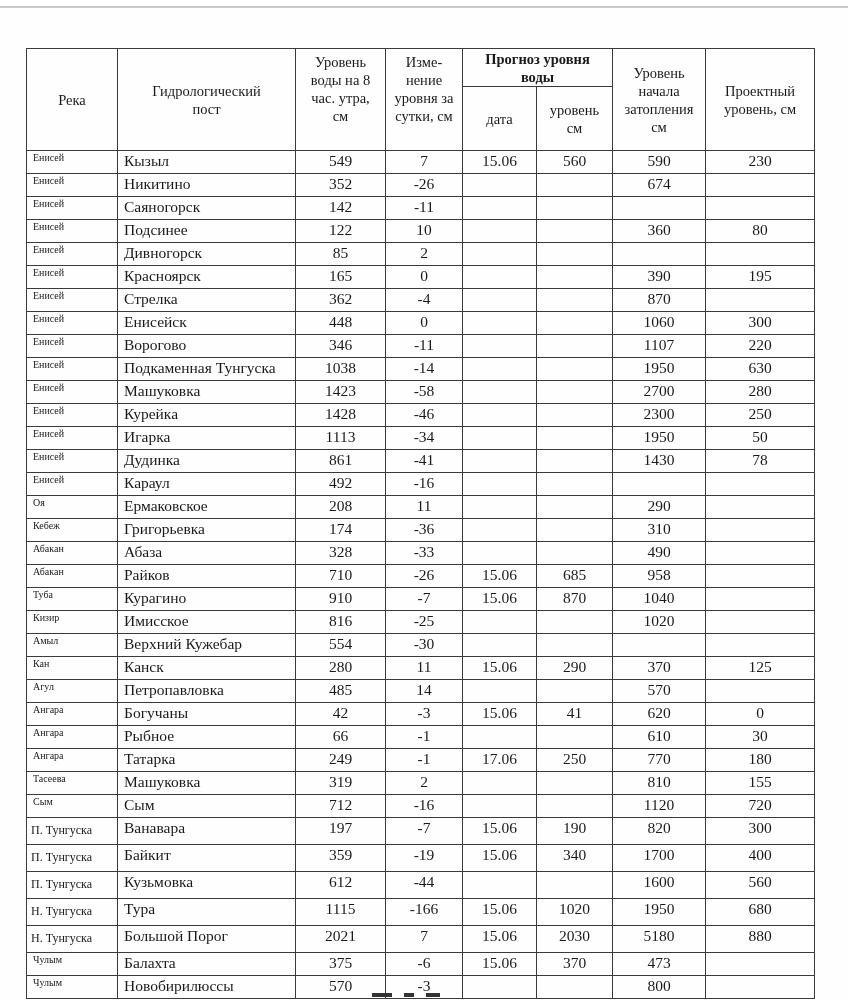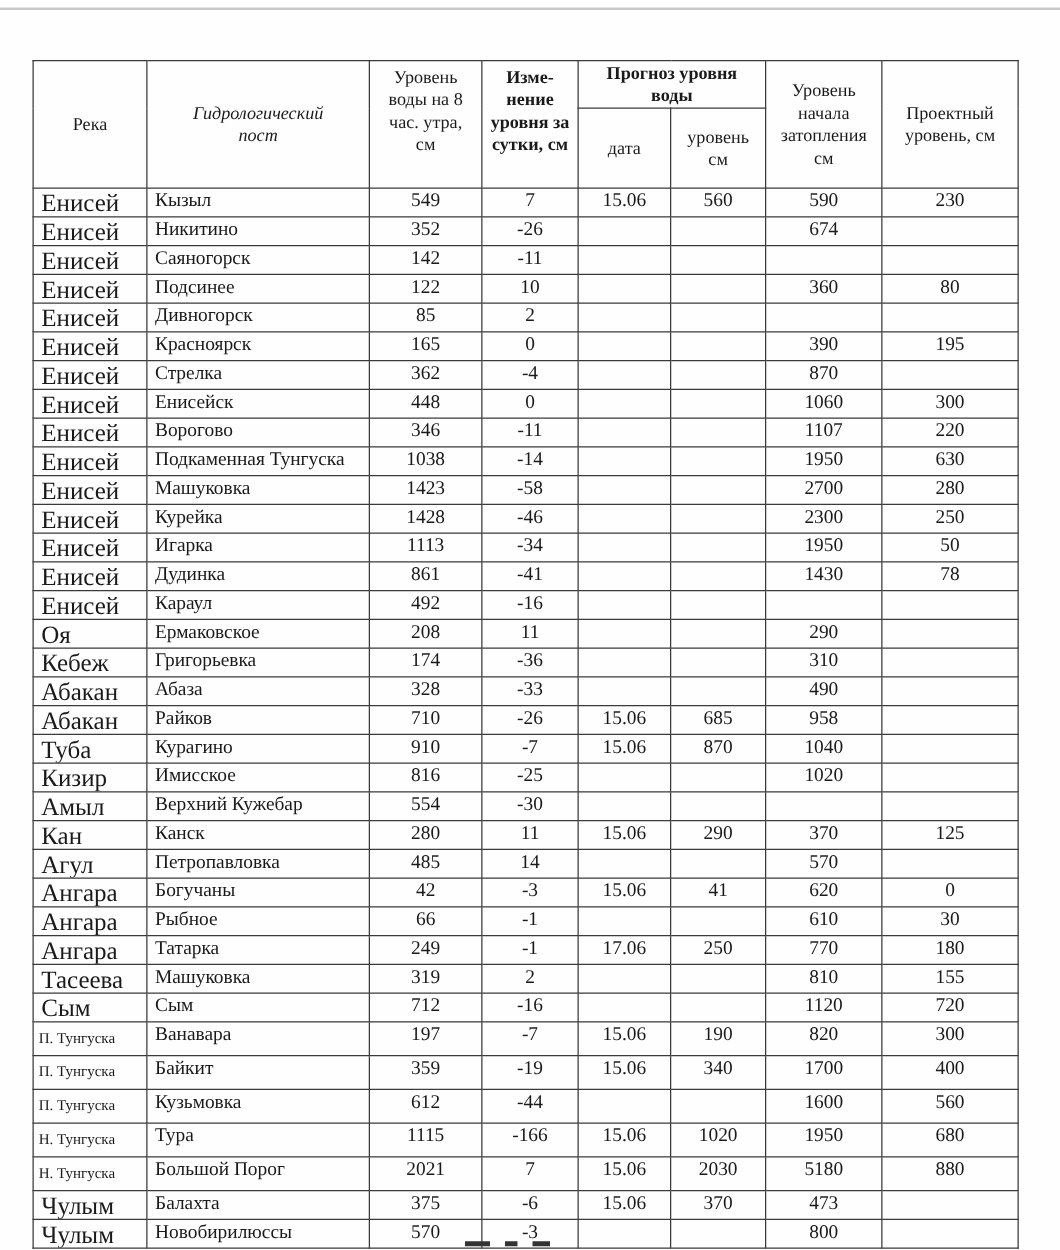--- a/index.html
+++ b/index.html
@@ -13,21 +13,21 @@
     position: absolute; left: 26px; top: 48px; border-collapse: collapse; table-layout: fixed;
     font-size: 15.5px;
   }
   td, th { border: 1px solid #3a3a3a; padding: 0; line-height: 1; overflow: hidden; white-space: nowrap; }
   th { font-weight: normal; text-align: center; font-size: 14.5px; line-height: 18px; white-space: normal; vertical-align: middle; }
   th.stack { vertical-align: top; padding-top: 4px; }
   tbody tr { height: 22.35px; }
   td { vertical-align: top; padding-top: 2px; height: 20px; }
   td.left { text-align: left; padding-left: 6px; }
   td.num { text-align: center; }
-  td.river { font-size: 20px; }
+  td.river { font-size: 10px; }
   td.river.small { font-size: 12px; padding-top: 6px; padding-left: 4px; }
   .footer-fragment { position: absolute; top: 993px; left: 372px; width: 170px; height: 7px; }
   .footer-fragment span { display: inline-block; height: 4px; background: #333; margin-right: 12px; vertical-align: top; }
 </style>
 </head>
 <body>
 
 <div class="topbar"></div>
 <div class="page"></div>
 
@@ -38,23 +38,23 @@
       <col style="width:90px">
       <col style="width:77px">
     <col style="width:74px">
       <col style="width:76px">
       <col style="width:93px">
       <col style="width:109px">
   </colgroup>
   <thead>
     <tr style="height:38px">
       <th rowspan="2">Река</th>
-      <th rowspan="2" style="padding:0 20px;font-style:italic;">Гидрологический пост</th>
+      <th rowspan="2" style="padding:0 20px;">Гидрологический пост</th>
       <th rowspan="2" class="stack" style="padding-left:10px;padding-right:10px;">Уровень воды на 8 час. утра, см</th>
-      <th rowspan="2" class="stack" style="padding-left:6px;padding-right:6px;font-weight:bold;">Изме-нение уровня за сутки, см</th>
+      <th rowspan="2" class="stack" style="padding-left:6px;padding-right:6px;">Изме-нение уровня за сутки, см</th>
       <th colspan="2" style="padding:0 18px;font-weight:bold;">Прогноз уровня воды</th>
       <th rowspan="2" style="padding:0 4px;">Уровень начала затопления см</th>
       <th rowspan="2" style="padding:12px 4px;">Проектный уровень, см</th>
     </tr>
     <tr style="height:64px">
       <th>дата</th>
       <th style="padding:0 6px;">уровень см</th>
     </tr>
   </thead>
   <tbody id="rows">

